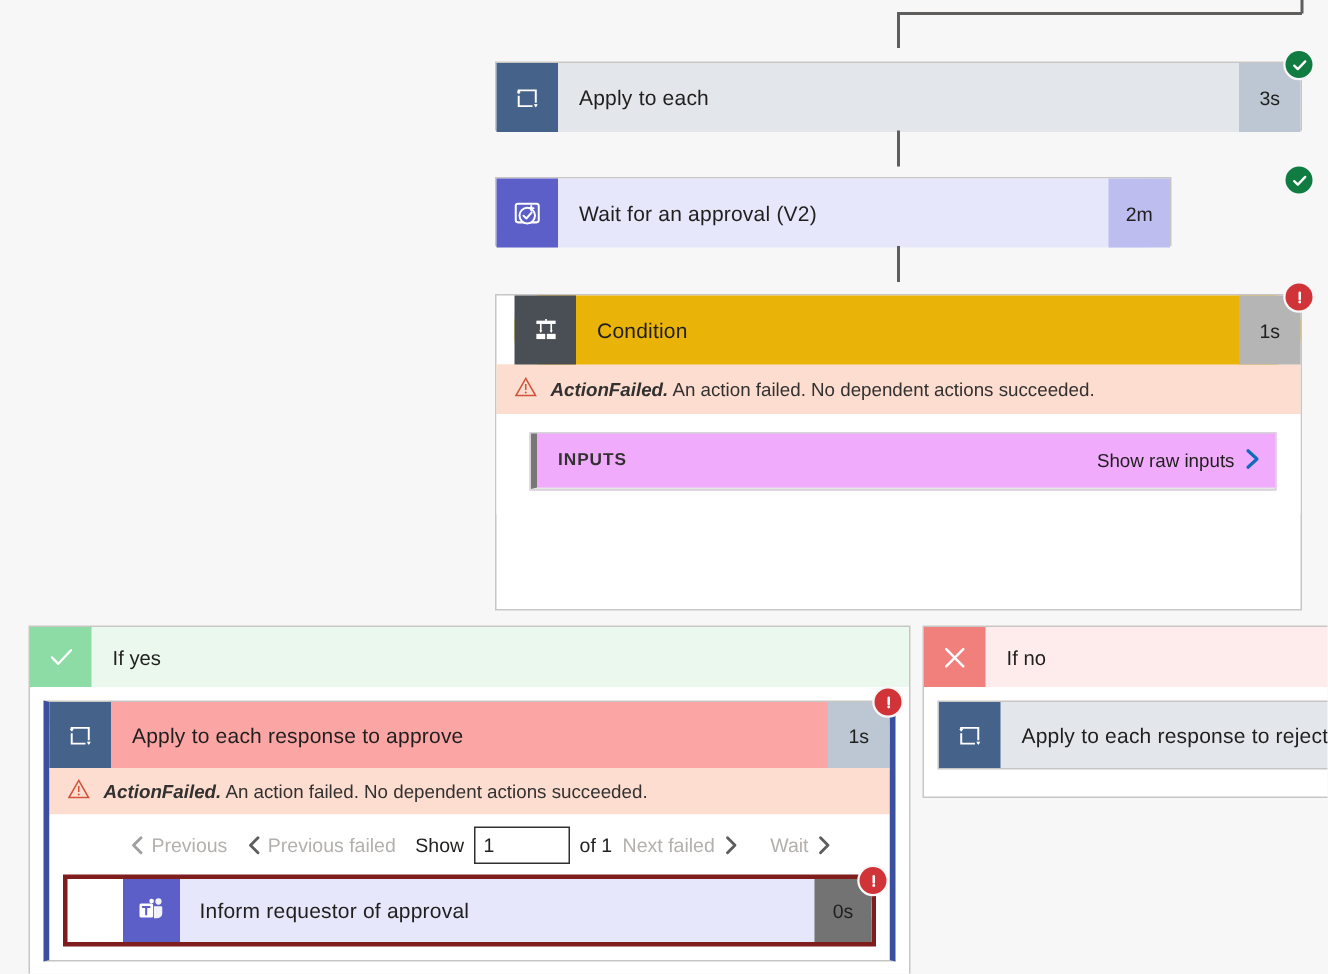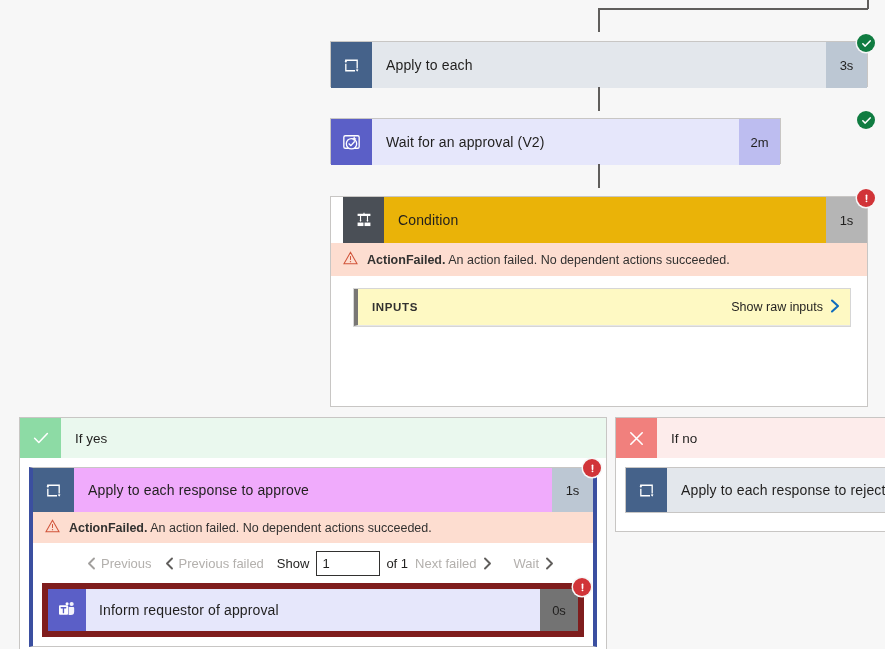--- a/index.html
+++ b/index.html
@@ -91,25 +91,25 @@
   .err-banner {
     display: flex;
     align-items: center;
     background: #fdddd0;
     padding: 7px 10px 8px 12px;
     font-size: 12.5px;
     color: #323130;
     border-top: 1px solid #fdddd0;
   }
   .err-banner .warn-ico { margin-right: 9px; display: block; }
-  .err-banner b { font-weight: 700; }
+  .err-banner b { font-weight: 700; font-style: italic; }
 
   
   .inputs-wrap { padding: 12px 16px 16px 22px; background:#fff; }
-  .inputs-box { border: 1px solid #d6d6d6; background: #fef9c3; }
+  .inputs-box { border: 1px solid #d6d6d6; background: #f0abfc; }
   .inputs-head {
     display: flex; align-items: center;
     height: 37px;
     border-left: 4px solid #797775;
     border-bottom: 1px solid #e6e6e6;
     padding: 0 10px 0 14px;
   }
   .inputs-label {
     font-size: 11.5px; font-weight: 600; letter-spacing: .055em;
     color: #323130; flex: 1 1 auto;
@@ -326,21 +326,21 @@
       <div class="bh-ico">
         <svg width="20" height="20" viewBox="0 0 22 22">
           <path d="M4 11.3 L8.6 16 L18 6" fill="none" stroke="#ffffff" stroke-width="1.7" stroke-linecap="round" stroke-linejoin="round"></path>
         </svg>
       </div>
       <div class="bh-label">If yes</div>
     </div>
 
     <div class="branch-body">
       <div class="scope-sel">
-        <div class="card-row t-loop-row" style="background:#f0abfc; height:44px;">
+        <div class="card-row t-loop-row" style="background:#fca5a5; height:44px;">
           <div class="card-icon" style="background:#45628a;">
             <svg width="21" height="21" viewBox="0 0 24 24">
               <path d="M5.5 8.5 V6 H18.5 V15.5" fill="none" stroke="#ffffff" stroke-width="1.5"></path>
               <path d="M18.5 18 V16.5" fill="none" stroke="#ffffff" stroke-width="1.5"></path>
               <path d="M5.5 10 V18 H16" fill="none" stroke="#ffffff" stroke-width="1.5"></path>
               <path d="M4 7.6 L5.5 5.3 L7 7.6 Z" fill="#ffffff"></path>
               <path d="M17 16.6 L18.5 19 L20 16.6 Z" fill="#ffffff"></path>
             </svg>
           </div>
           <div class="card-title">Apply to each response to approve</div>
@@ -391,21 +391,21 @@
             <span>Wait</span>
             <span class="c-r">
               <svg width="9" height="13" viewBox="0 0 9 13">
                 <path d="M2 1.5 L7 6.5 L2 11.5" fill="none" stroke="#605e5c" stroke-width="1.9" stroke-linecap="round" stroke-linejoin="round"></path>
               </svg>
             </span>
           </span>
         </div>
 
         <div class="inner-card-pad">
-          <div style="border:6px solid #7f1d1d;">
+          <div style="border:3px solid #7f1d1d;padding-left:37px;">
             <div class="card-row" style="background:#e6e7fb; height:42px;">
               <div class="card-icon" style="background:#5b5fc7; width:38px; min-width:38px;">
                 <svg width="22" height="20" viewBox="0 0 24 22">
                   <rect x="3.2" y="5.8" width="10" height="10.4" rx="1.1" fill="#ffffff"></rect>
                   <path d="M5.6 8.5 H10.6 M8.1 8.5 V13.9" stroke="#5b5fc7" stroke-width="1.5" stroke-linecap="round"></path>
                   <path d="M13.8 7.8 h5.1 a1 1 0 0 1 1 1 v4.2 a3.6 3.6 0 0 1 -3.6 3.6 h-2.5 z" fill="#ffffff" opacity=".92"></path>
                   <circle cx="17.1" cy="4.4" r="2.3" fill="#ffffff" opacity=".92"></circle>
                   <circle cx="12.1" cy="4.1" r="1.7" fill="#ffffff"></circle>
                 </svg>
               </div>

